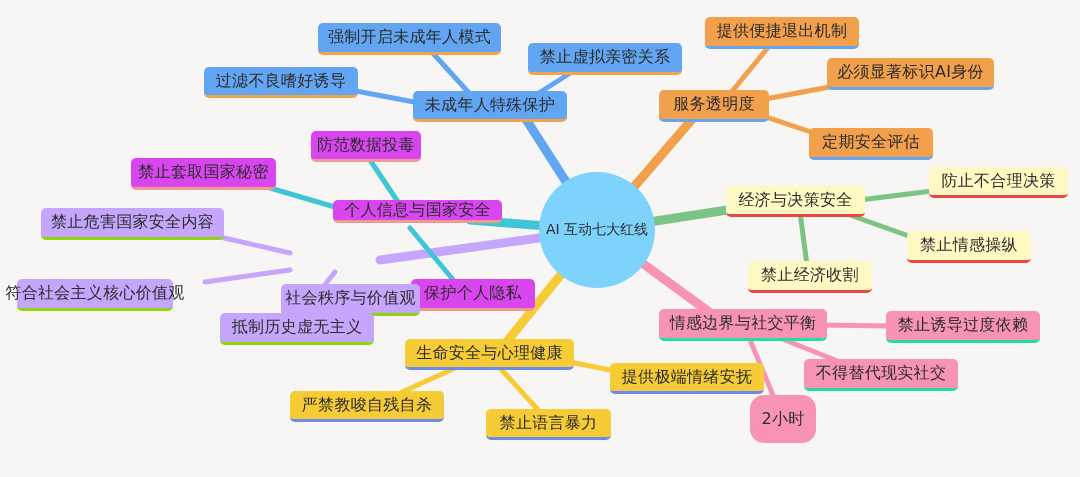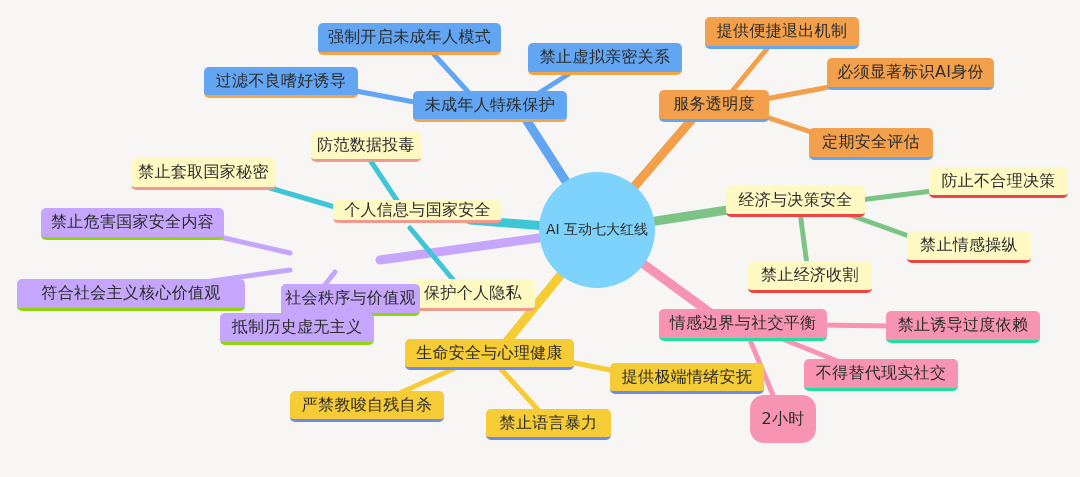--- a/index.html
+++ b/index.html
@@ -25,21 +25,21 @@
     border-radius: 50%;
     background: #7dd3fc;
     display: flex; align-items: center; justify-content: center;
     font-size: 14px; color: #2b2b2b;
   }
   .blue   { background: #62a5f3; border-bottom: 3px solid #f3a447; }
   .orange { background: #f2a04c; border-bottom: 3px solid #62a5f3; }
   .green  { background: #fef9c3; border-bottom: 3px solid #ef4444; }
   .pink   { background: #f794b4; border-bottom: 3px solid #1fe0a0; }
   .yellow { background: #f5cb36; border-bottom: 3px solid #6b8af0; }
-  .cyan   { background: #fef9c3; border-bottom: 3px solid #f09a8e; }
+  .cyan   { background: #d946ef; border-bottom: 3px solid #f09a8e; }
   .purple { background: #c5a6fc; border-bottom: 3px solid #8fd40c; }
   .pill   { background: #f794b4; border-radius: 14px; border-bottom: none; }
 </style>
 </head>
 <body>
 
 <svg id="lines" viewBox="0 0 1080 477">
 
   <g stroke-linecap="round" fill="none">
     <line x1="597" y1="230" x2="520" y2="110" stroke="#62a5f3" stroke-width="9"></line>
@@ -161,18 +161,18 @@
 <div class="node cyan" style="left:411px;top:279px;width:124px;height:32px;">
   <span>保护个人隐私</span>
 </div>
 
 <div class="node purple" style="left:281px;top:243px;width:139px;height:32px;margin-top:41px;">
   <span>社会秩序与价值观</span>
 </div>
 <div class="node purple" style="left:41px;top:208px;width:183px;height:32px;">
   <span>禁止危害国家安全内容</span>
 </div>
-<div class="node purple" style="left:17px;top:279px;width:228px;height:32px;">
+<div class="node purple" style="left:17px;top:279px;width:156px;height:32px;">
   <span>符合社会主义核心价值观</span>
 </div>
 <div class="node purple" style="left:220px;top:313px;width:154px;height:32px;">
   <span>抵制历史虚无主义</span>
 </div>
 
 </body></html>

